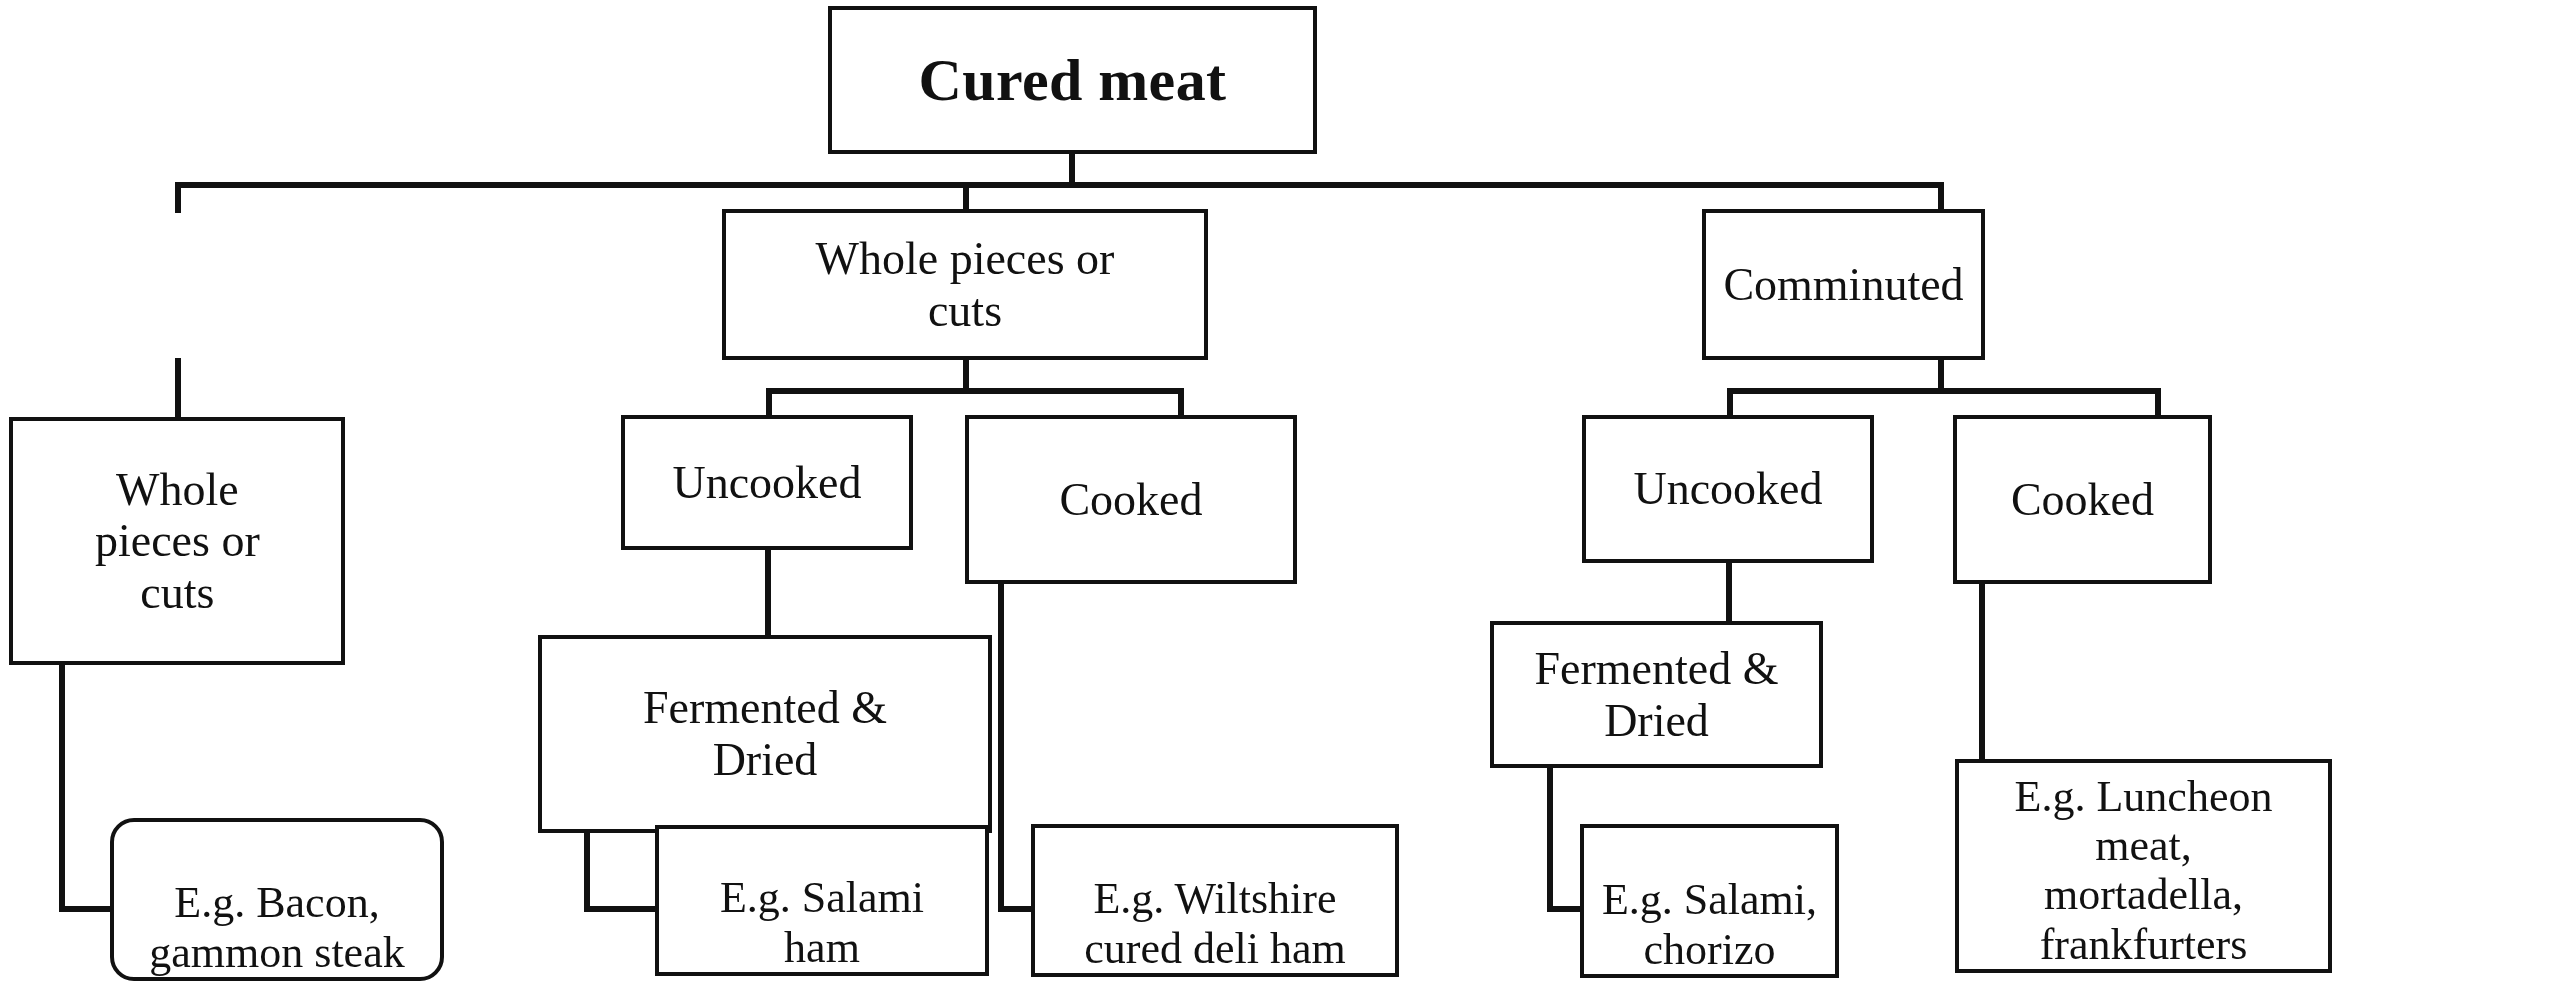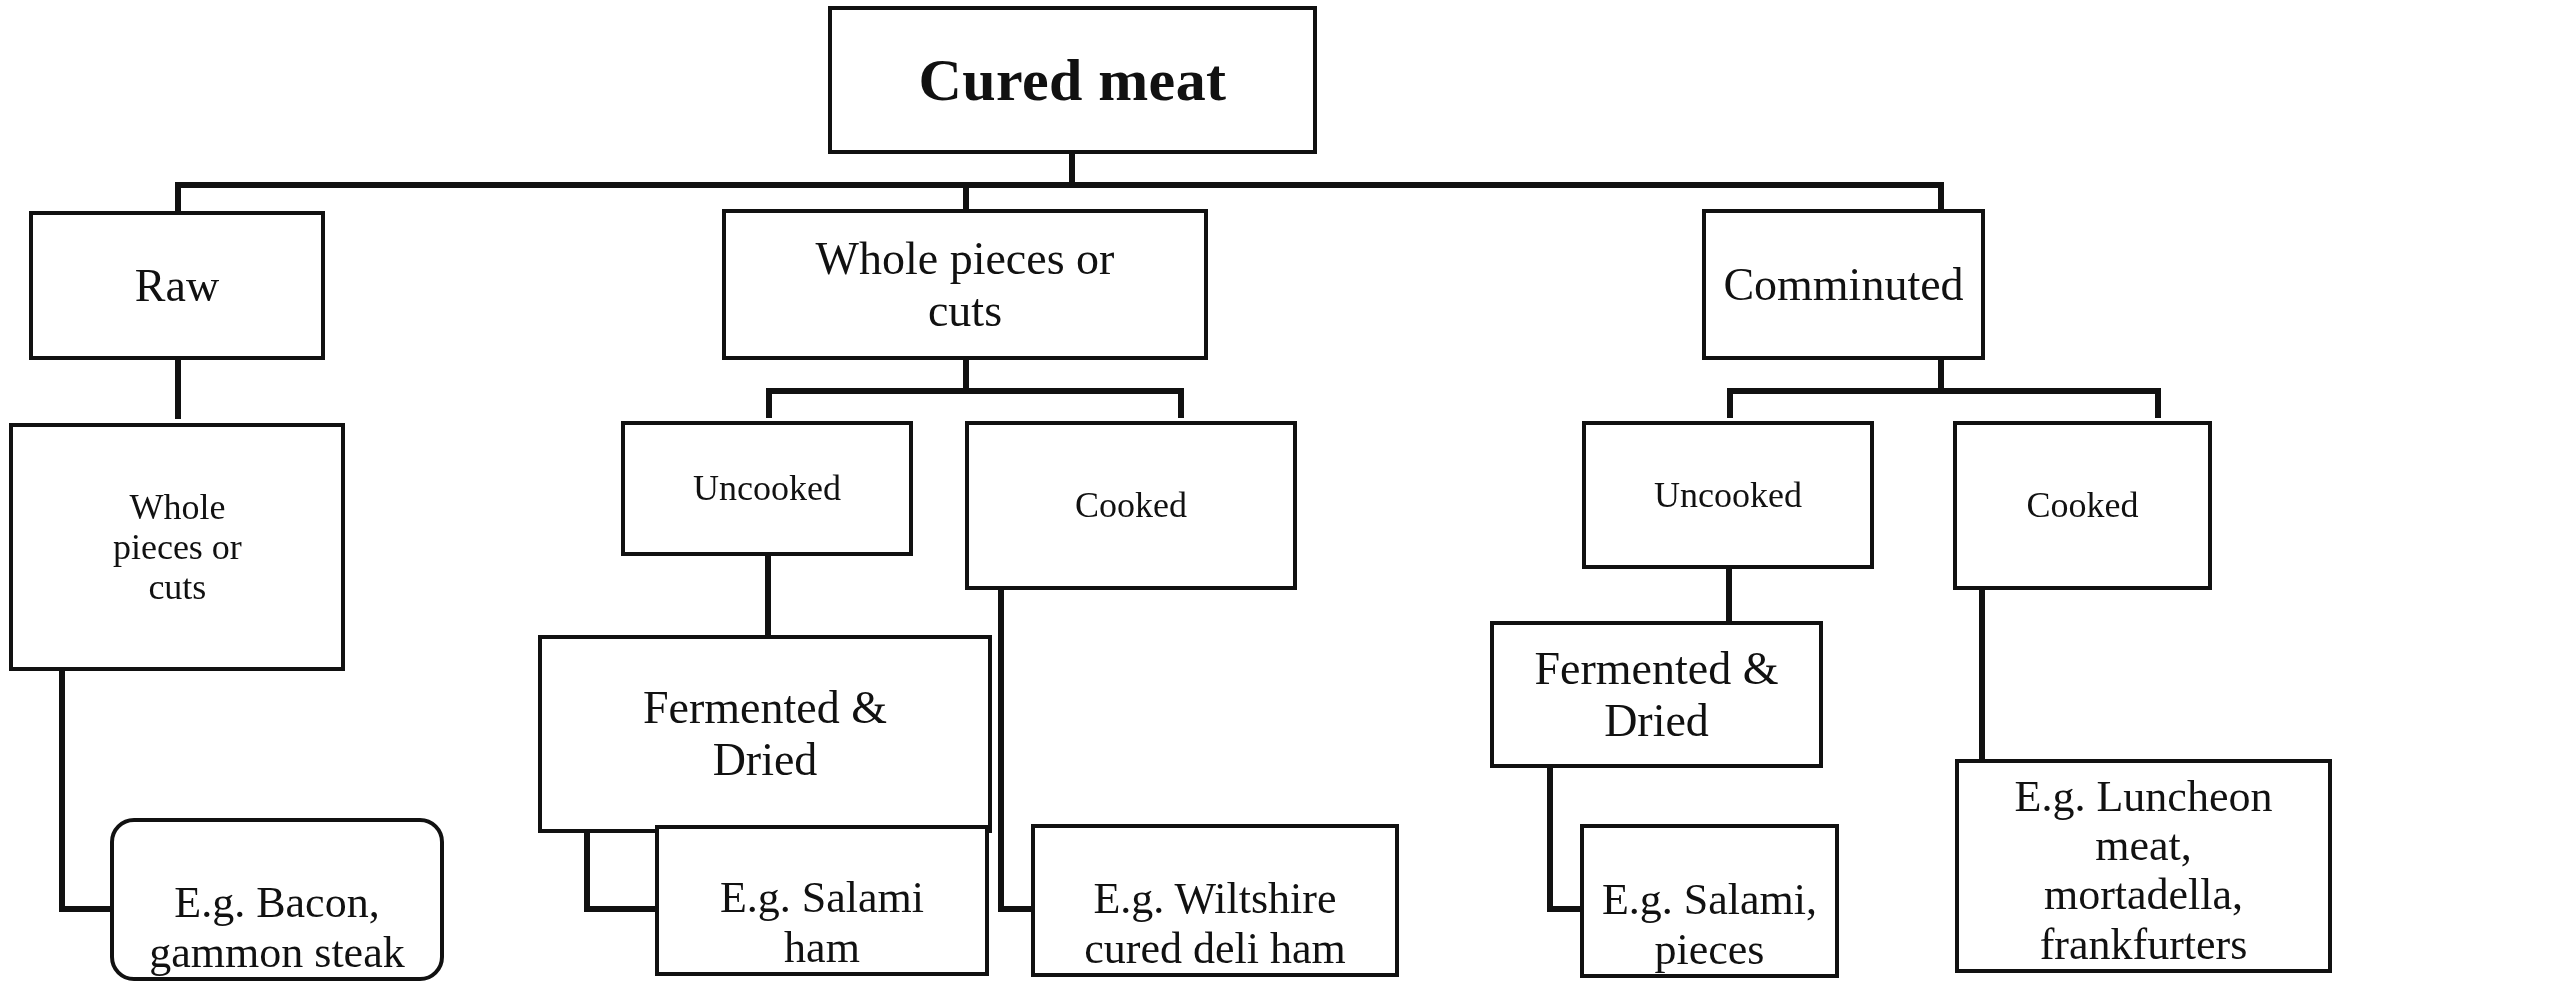--- a/index.html
+++ b/index.html
@@ -33,21 +33,21 @@
     width: 100%;
     padding: 0 7.9px;
     white-space: pre-line;
   }
   .root {
     font-weight: bold;
     font-size: 60px;
     letter-spacing: 0.4px;
   }
   .lvl2 { font-size: 46px; }
-  .lvl3 { font-size: 36px; margin-top: 6px; }
+  .lvl3 { font-size: 46px; }
   .lvl4 { font-size: 46px; }
   .leaf { font-size: 44px; align-items: flex-end; }
 
   .connector {
     position: absolute;
     background: #111111;
     z-index: 1;
   }
   .h { height: 5.5px; }
   .v { width: 5.5px; }
@@ -93,23 +93,20 @@
   <div class="connector v" style="left:1547px; top:766px; height:145px;"></div>
   <div class="connector h" style="left:1547px; top:906px; width:86px;"></div>
 
   <div class="connector v" style="left:1979px; top:582px; height:266px;"></div>
   <div class="connector h" style="left:1979px; top:842px; width:43px;"></div>
 
   <div class="node root" style="left:828px; top:6.3px; width:489px; height:148px;">
     <span class="label">Cured meat</span>
   </div>
 
-  <div class="node lvl2" style="left:29px; top:211px; width:296px; height:149px;">
-    <span class="label">Raw</span>
-  </div>
 
   <div class="node lvl2" style="left:722px; top:209px; width:486px; height:151px;">
     <span class="label">Whole pieces or
 cuts</span>
   </div>
 
   <div class="node lvl2" style="left:1702px; top:209px; width:283px; height:151px;">
     <span class="label">Comminuted</span>
   </div>
 
@@ -155,21 +152,21 @@
 ham</span>
   </div>
 
   <div class="node leaf" style="left:1031px; top:824px; width:368px; height:153px;">
     <span class="label">E.g. Wiltshire
 cured deli ham</span>
   </div>
 
   <div class="node leaf" style="left:1580px; top:824px; width:259px; height:154px;">
     <span class="label">E.g. Salami,
-pieces</span>
+chorizo</span>
   </div>
 
   <div class="node leaf" style="left:1955px; top:759px; width:377px; height:214px;">
     <span class="label">E.g. Luncheon meat,
 mortadella,
 frankfurters</span>
   </div>
 
 </div>
 

